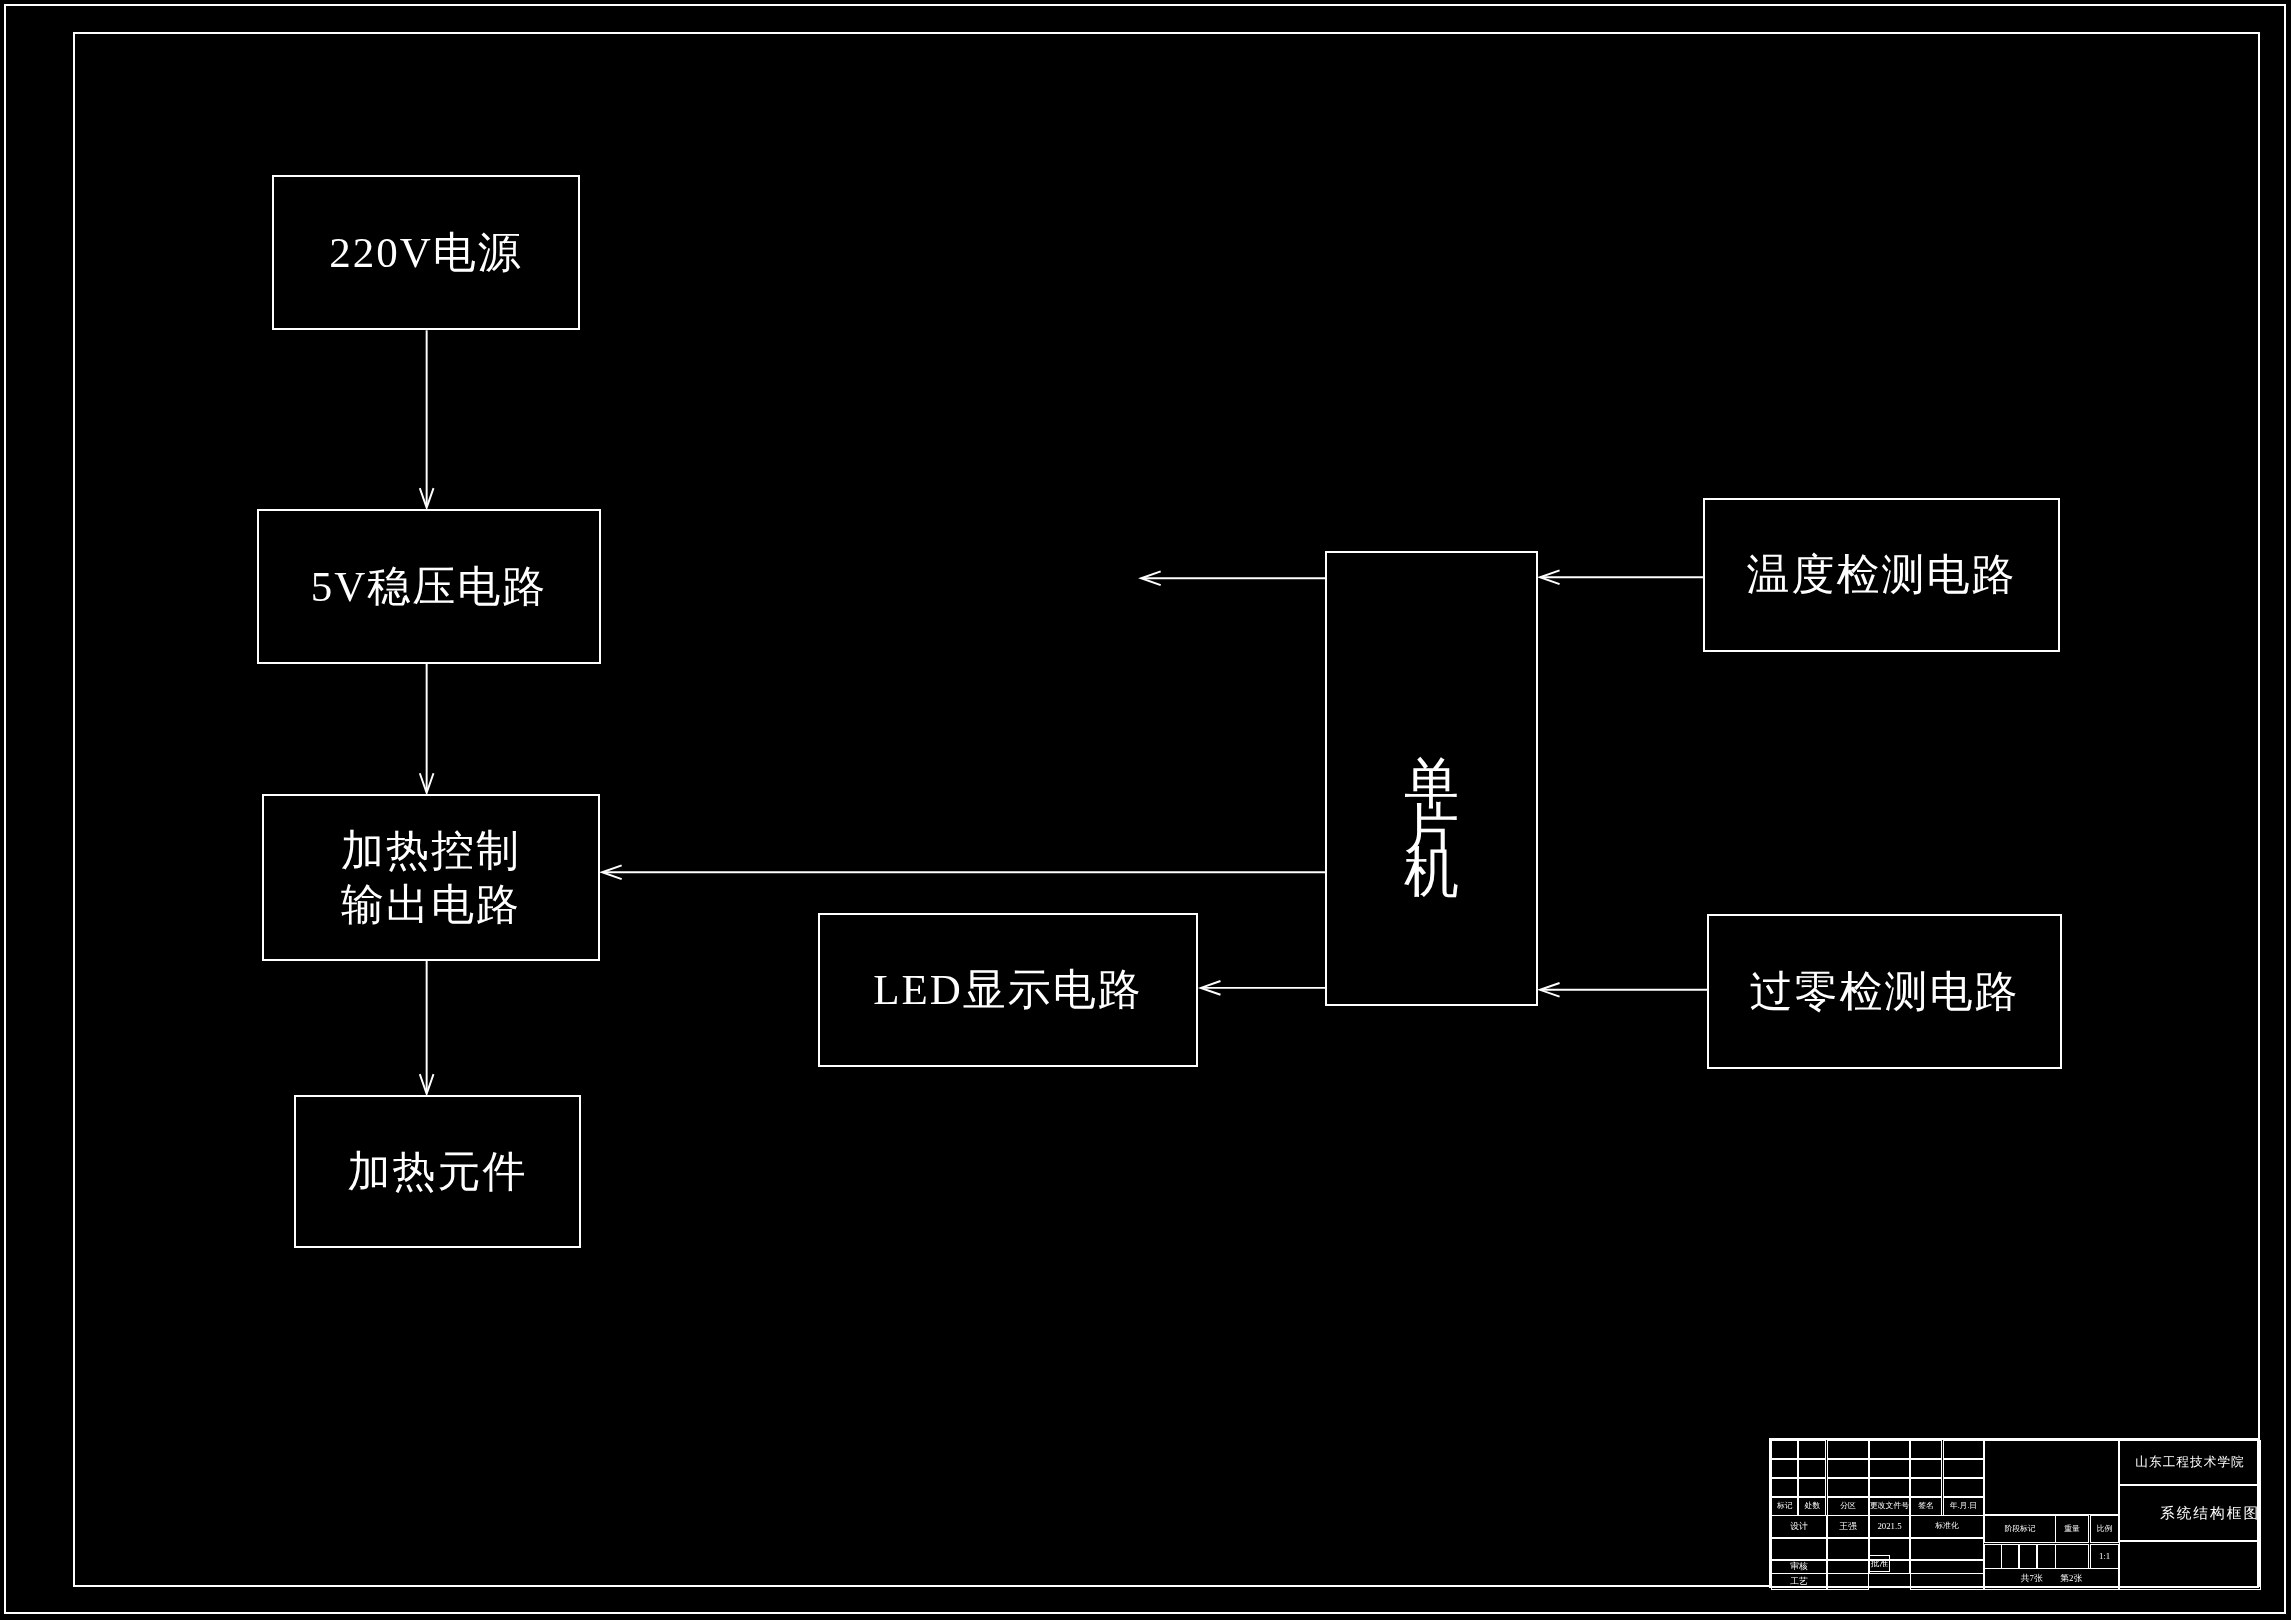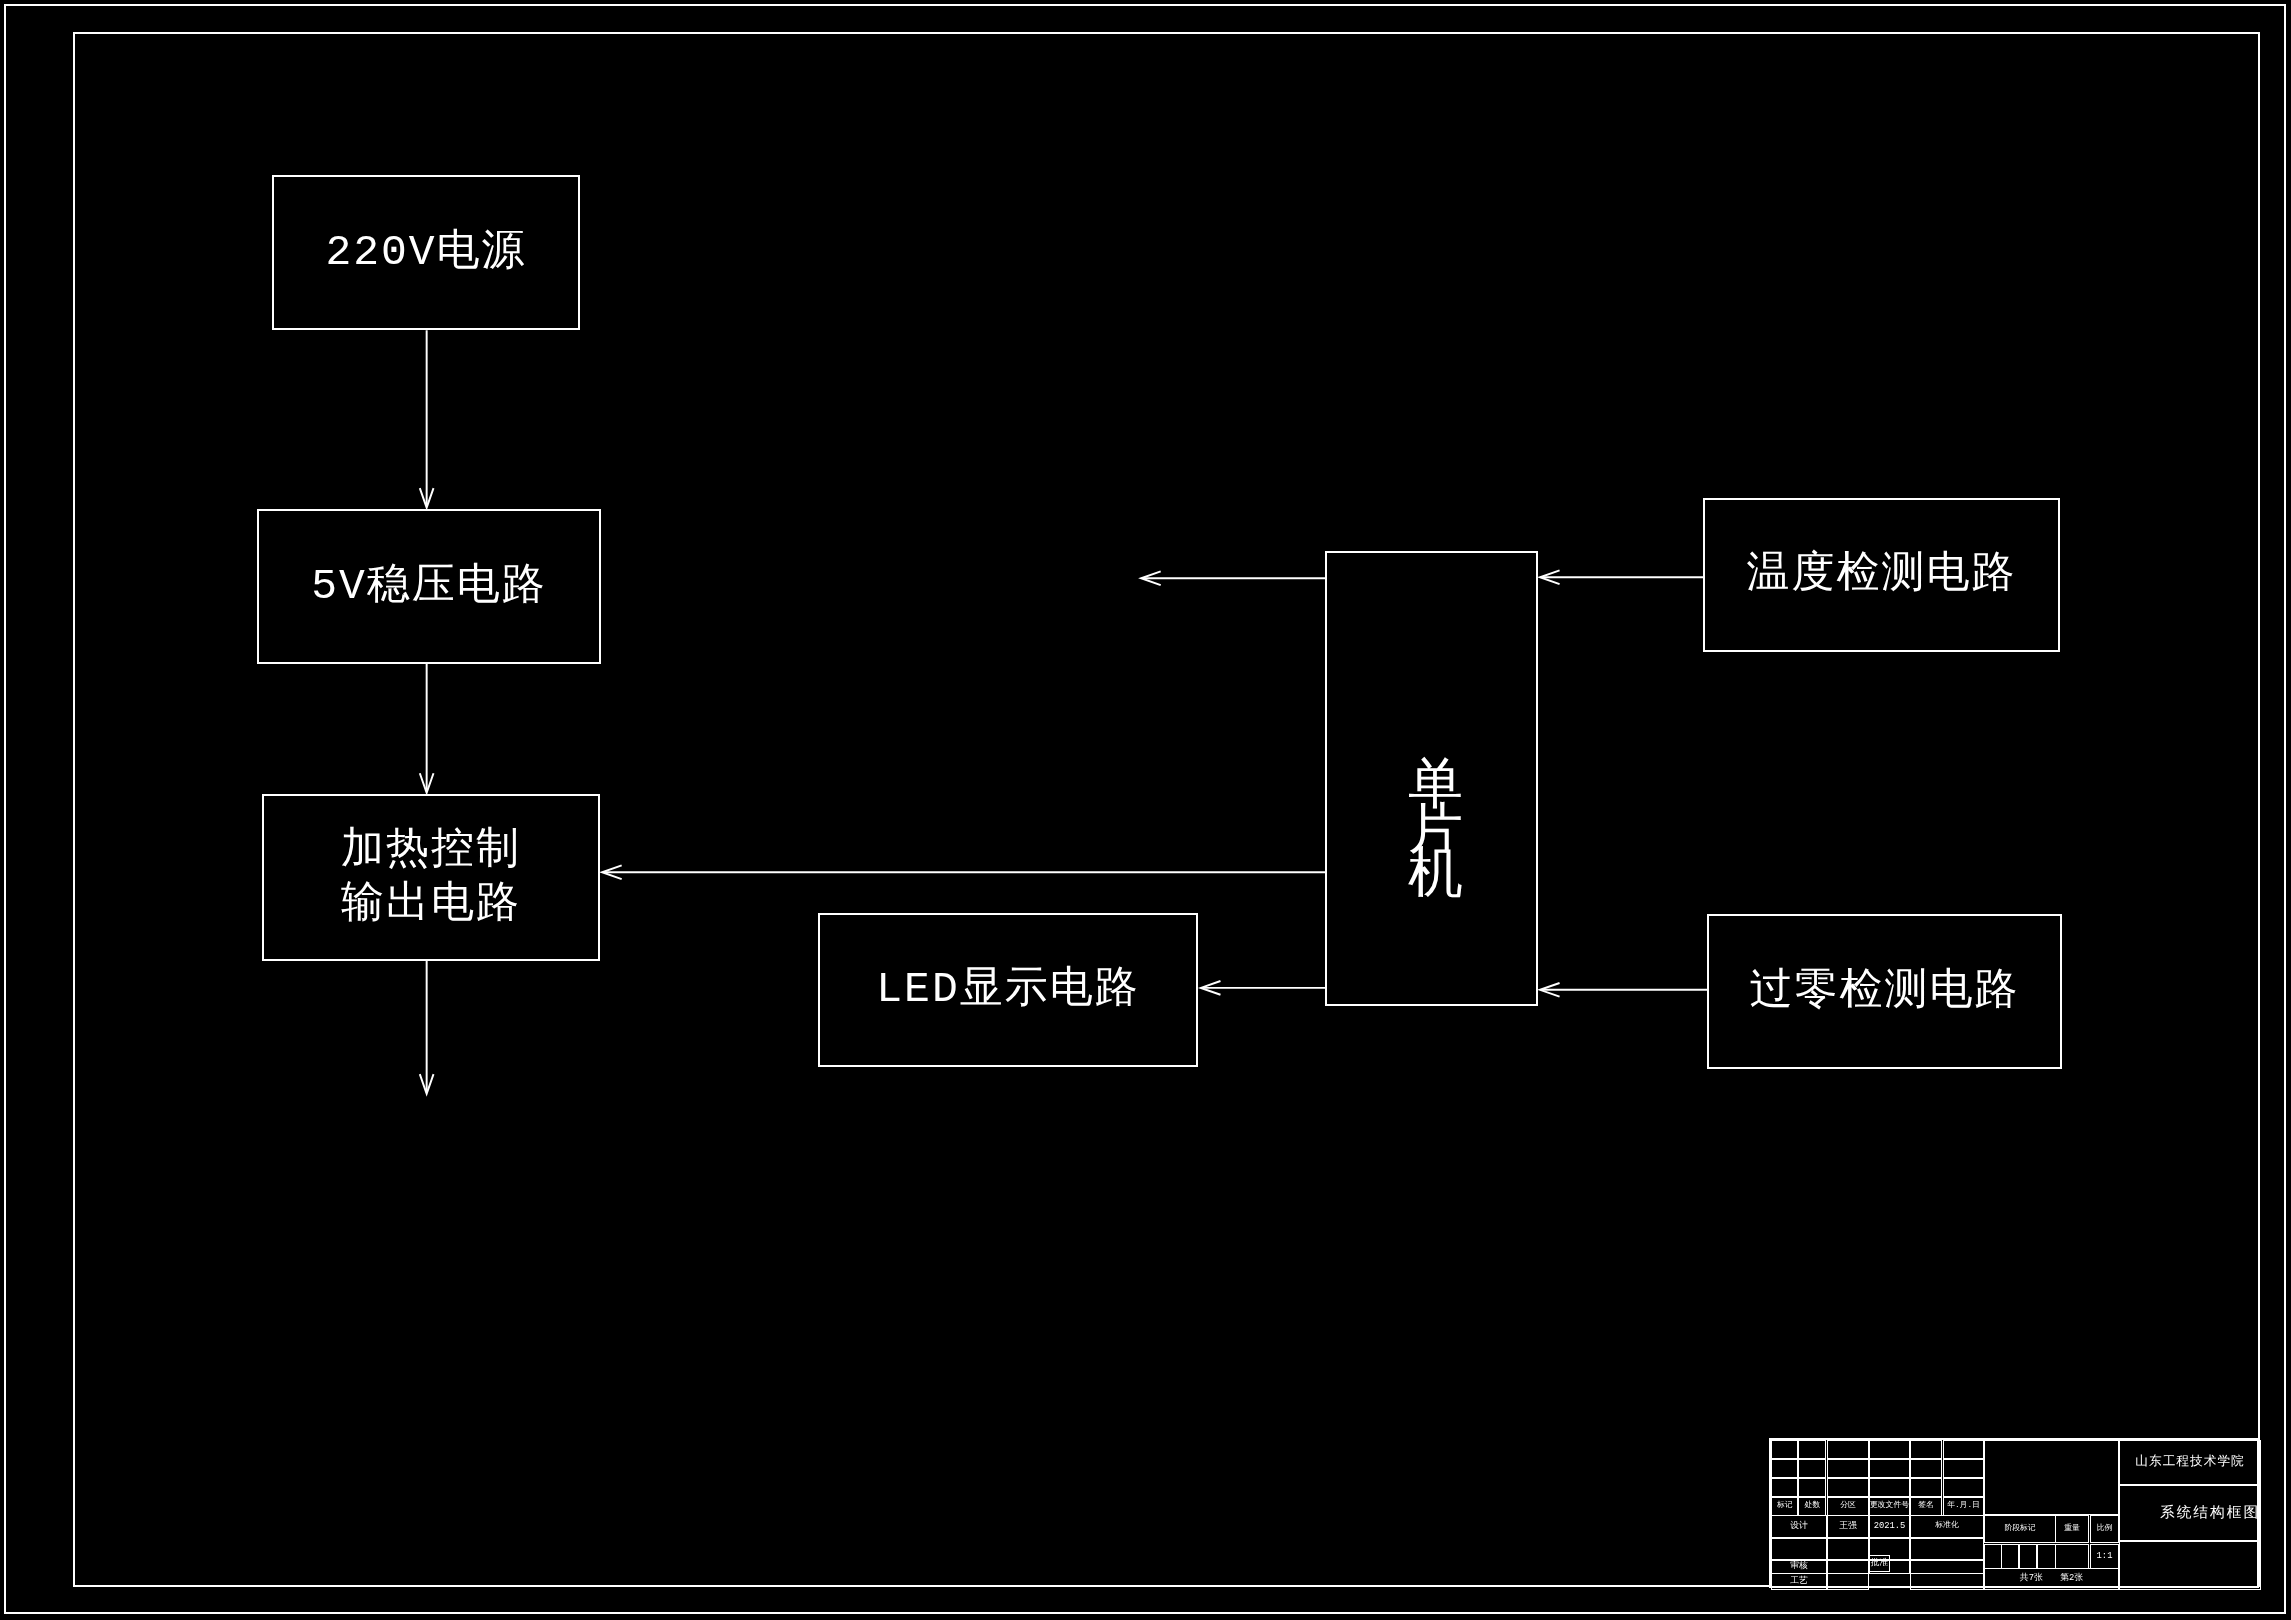--- a/index.html
+++ b/index.html
@@ -1,18 +1,18 @@
 <!DOCTYPE html>
 <html><head>
 <meta charset="utf-8">
 <style>
   html,body{margin:0;padding:0;background:#000;}
   #canvas{
     position:relative;width:2292px;height:1620px;background:#000;overflow:hidden;
-    font-family:Liberation Mono, monospace;color:#fff;
+    font-family:Liberation Serif, serif;color:#fff;
   }
   .frame-outer{
     position:absolute;left:3.9px;top:3.9px;width:2282px;height:1610px;
     border:2px solid #fff;box-sizing:border-box;
   }
   .frame-inner{
     position:absolute;left:73px;top:32px;width:2187px;height:1555px;
     border:2.9px solid #fff;box-sizing:border-box;
   }
   .box{
@@ -91,20 +91,23 @@
 
   <div class="box" style="left:257px;top:509px;width:344px;height:155px">
     <span>5V稳压电路</span>
   </div>
 
   <div class="box" style="left:262px;top:794px;width:338px;height:167px">
     <span>加热控制</span>
     <span>输出电路</span>
   </div>
 
+  <div class="box" style="left:294px;top:1095px;width:287px;height:153px">
+    <span>加热元件</span>
+  </div>
 
 
   <div class="box" style="left:818px;top:913px;width:380px;height:154px">
     <span>LED显示电路</span>
   </div>
 
   <div class="box mcu thin" style="left:1325px;top:551px;width:213px;height:455px">
     <span>单片机</span>
   </div>
 

